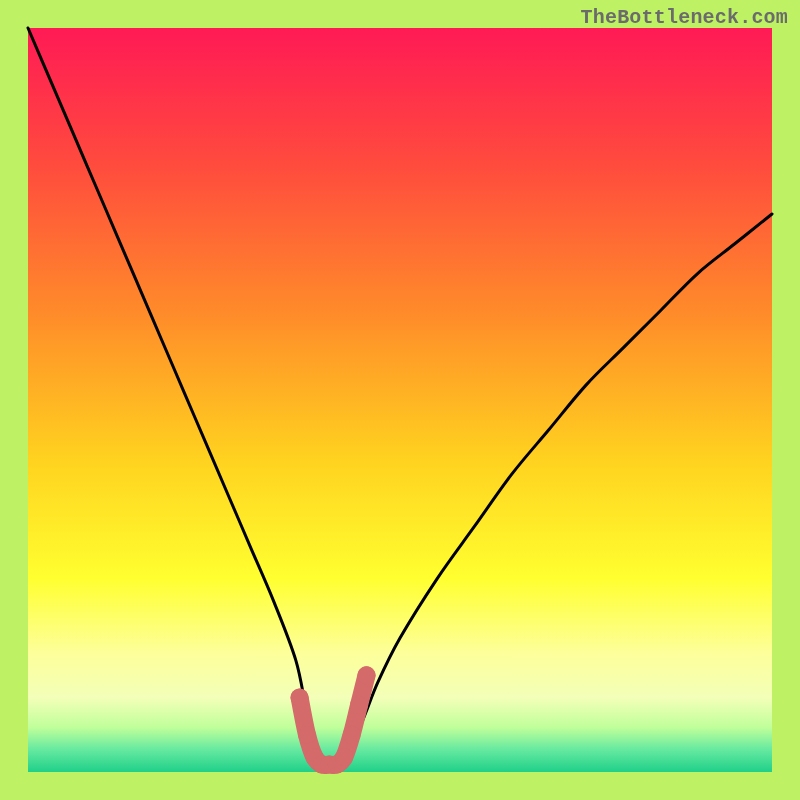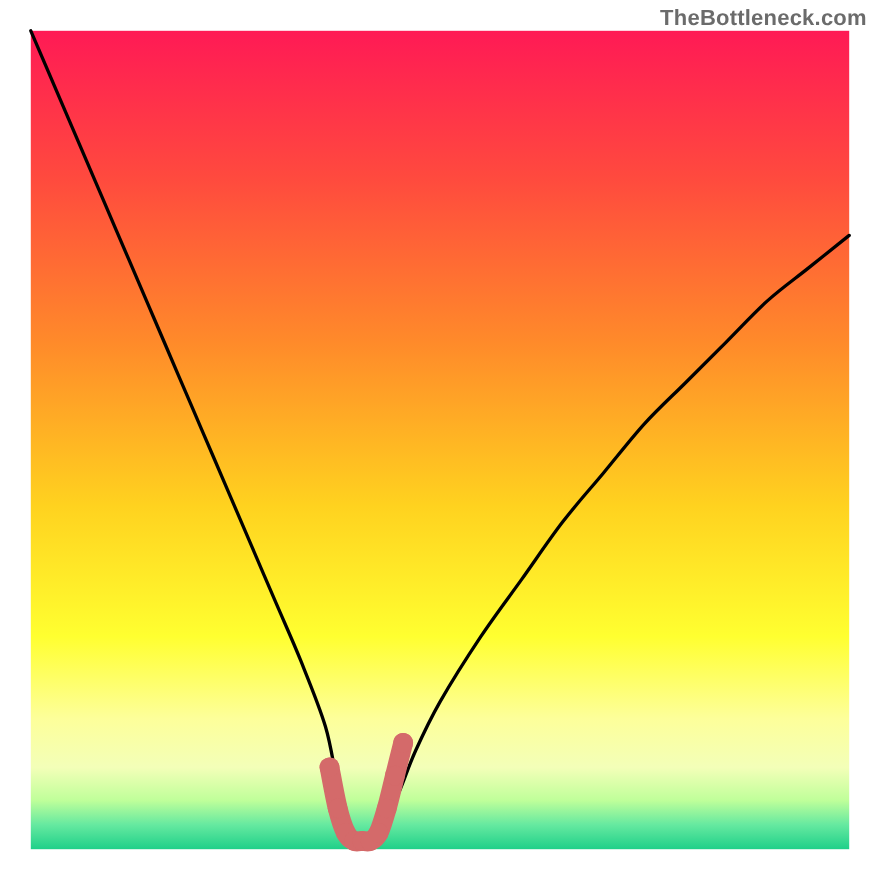--- a/index.html
+++ b/index.html
@@ -9,21 +9,22 @@
     height: 800px;
     background: #000;
     font-family: Arial, Helvetica, sans-serif;
     overflow: hidden;
   }
   .frame {
     position: absolute;
     top: 0; left: 0;
     width: 800px;
     height: 800px;
-    background: #ffffff;
+    background: #bef264;
+    font-family: Liberation Mono, monospace;
   }
   .plot {
     position: absolute;
     top: 28px;
     left: 28px;
     width: 744px;
     height: 744px;
     
   }
   .watermark {

